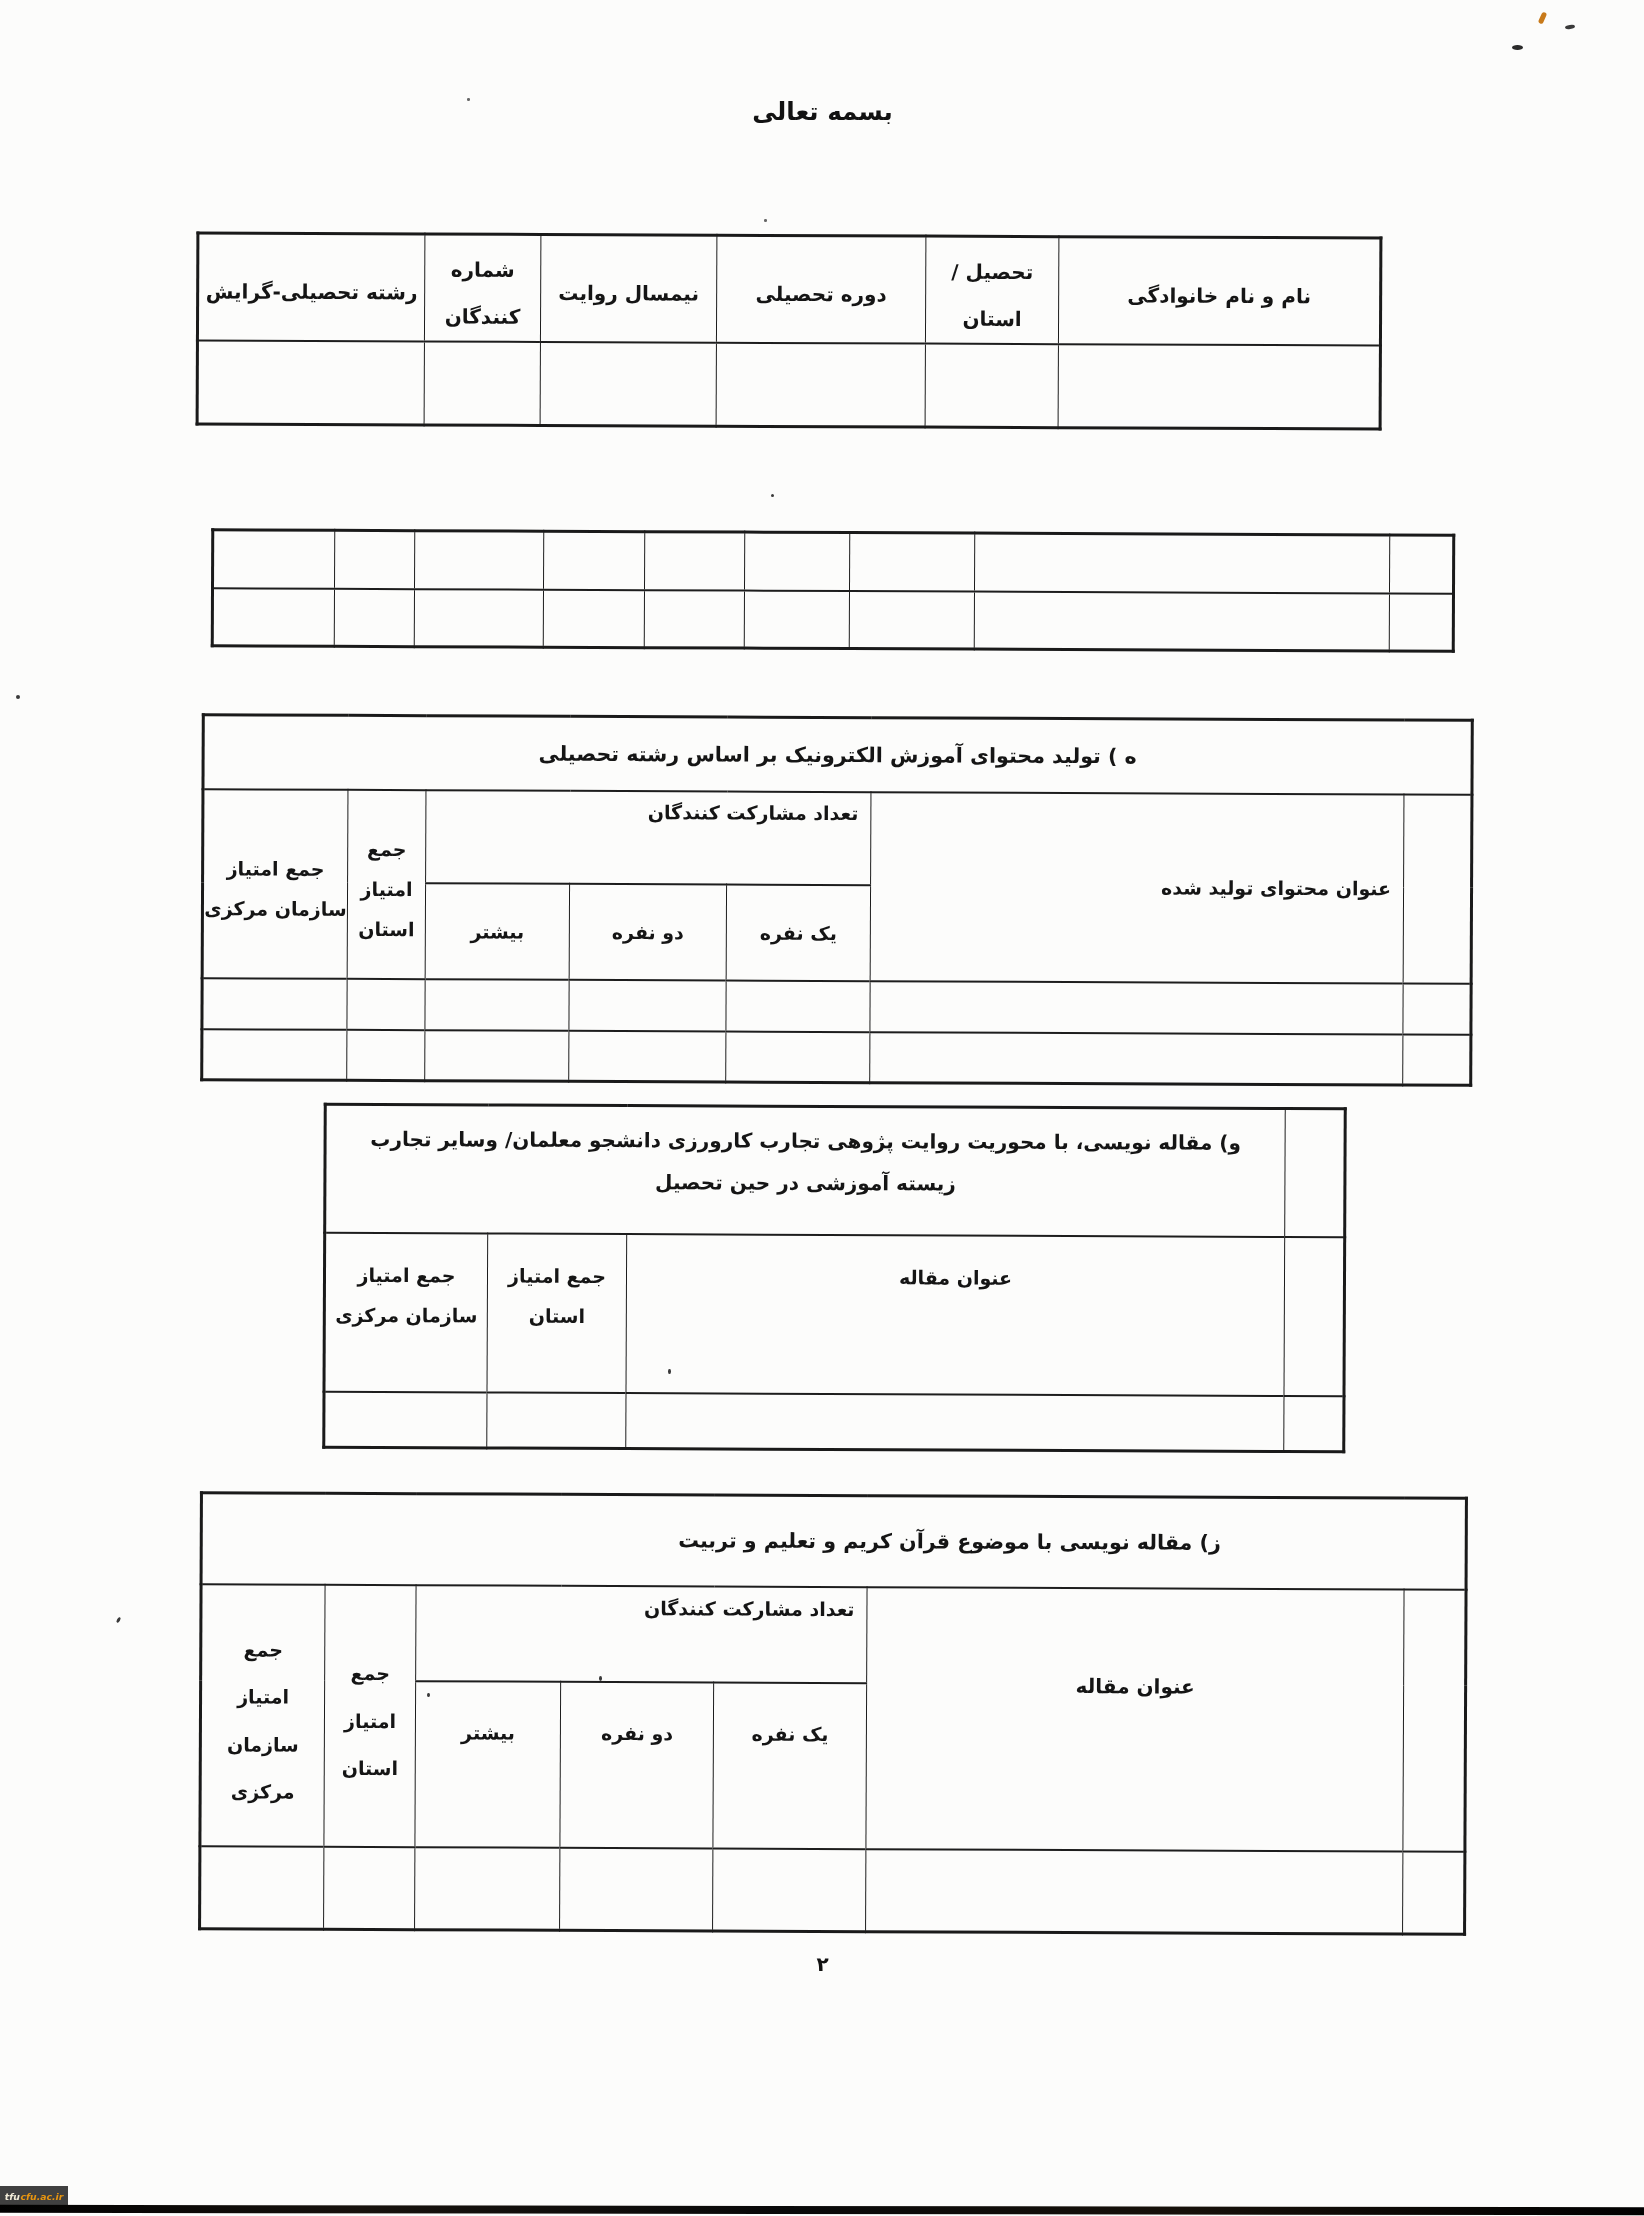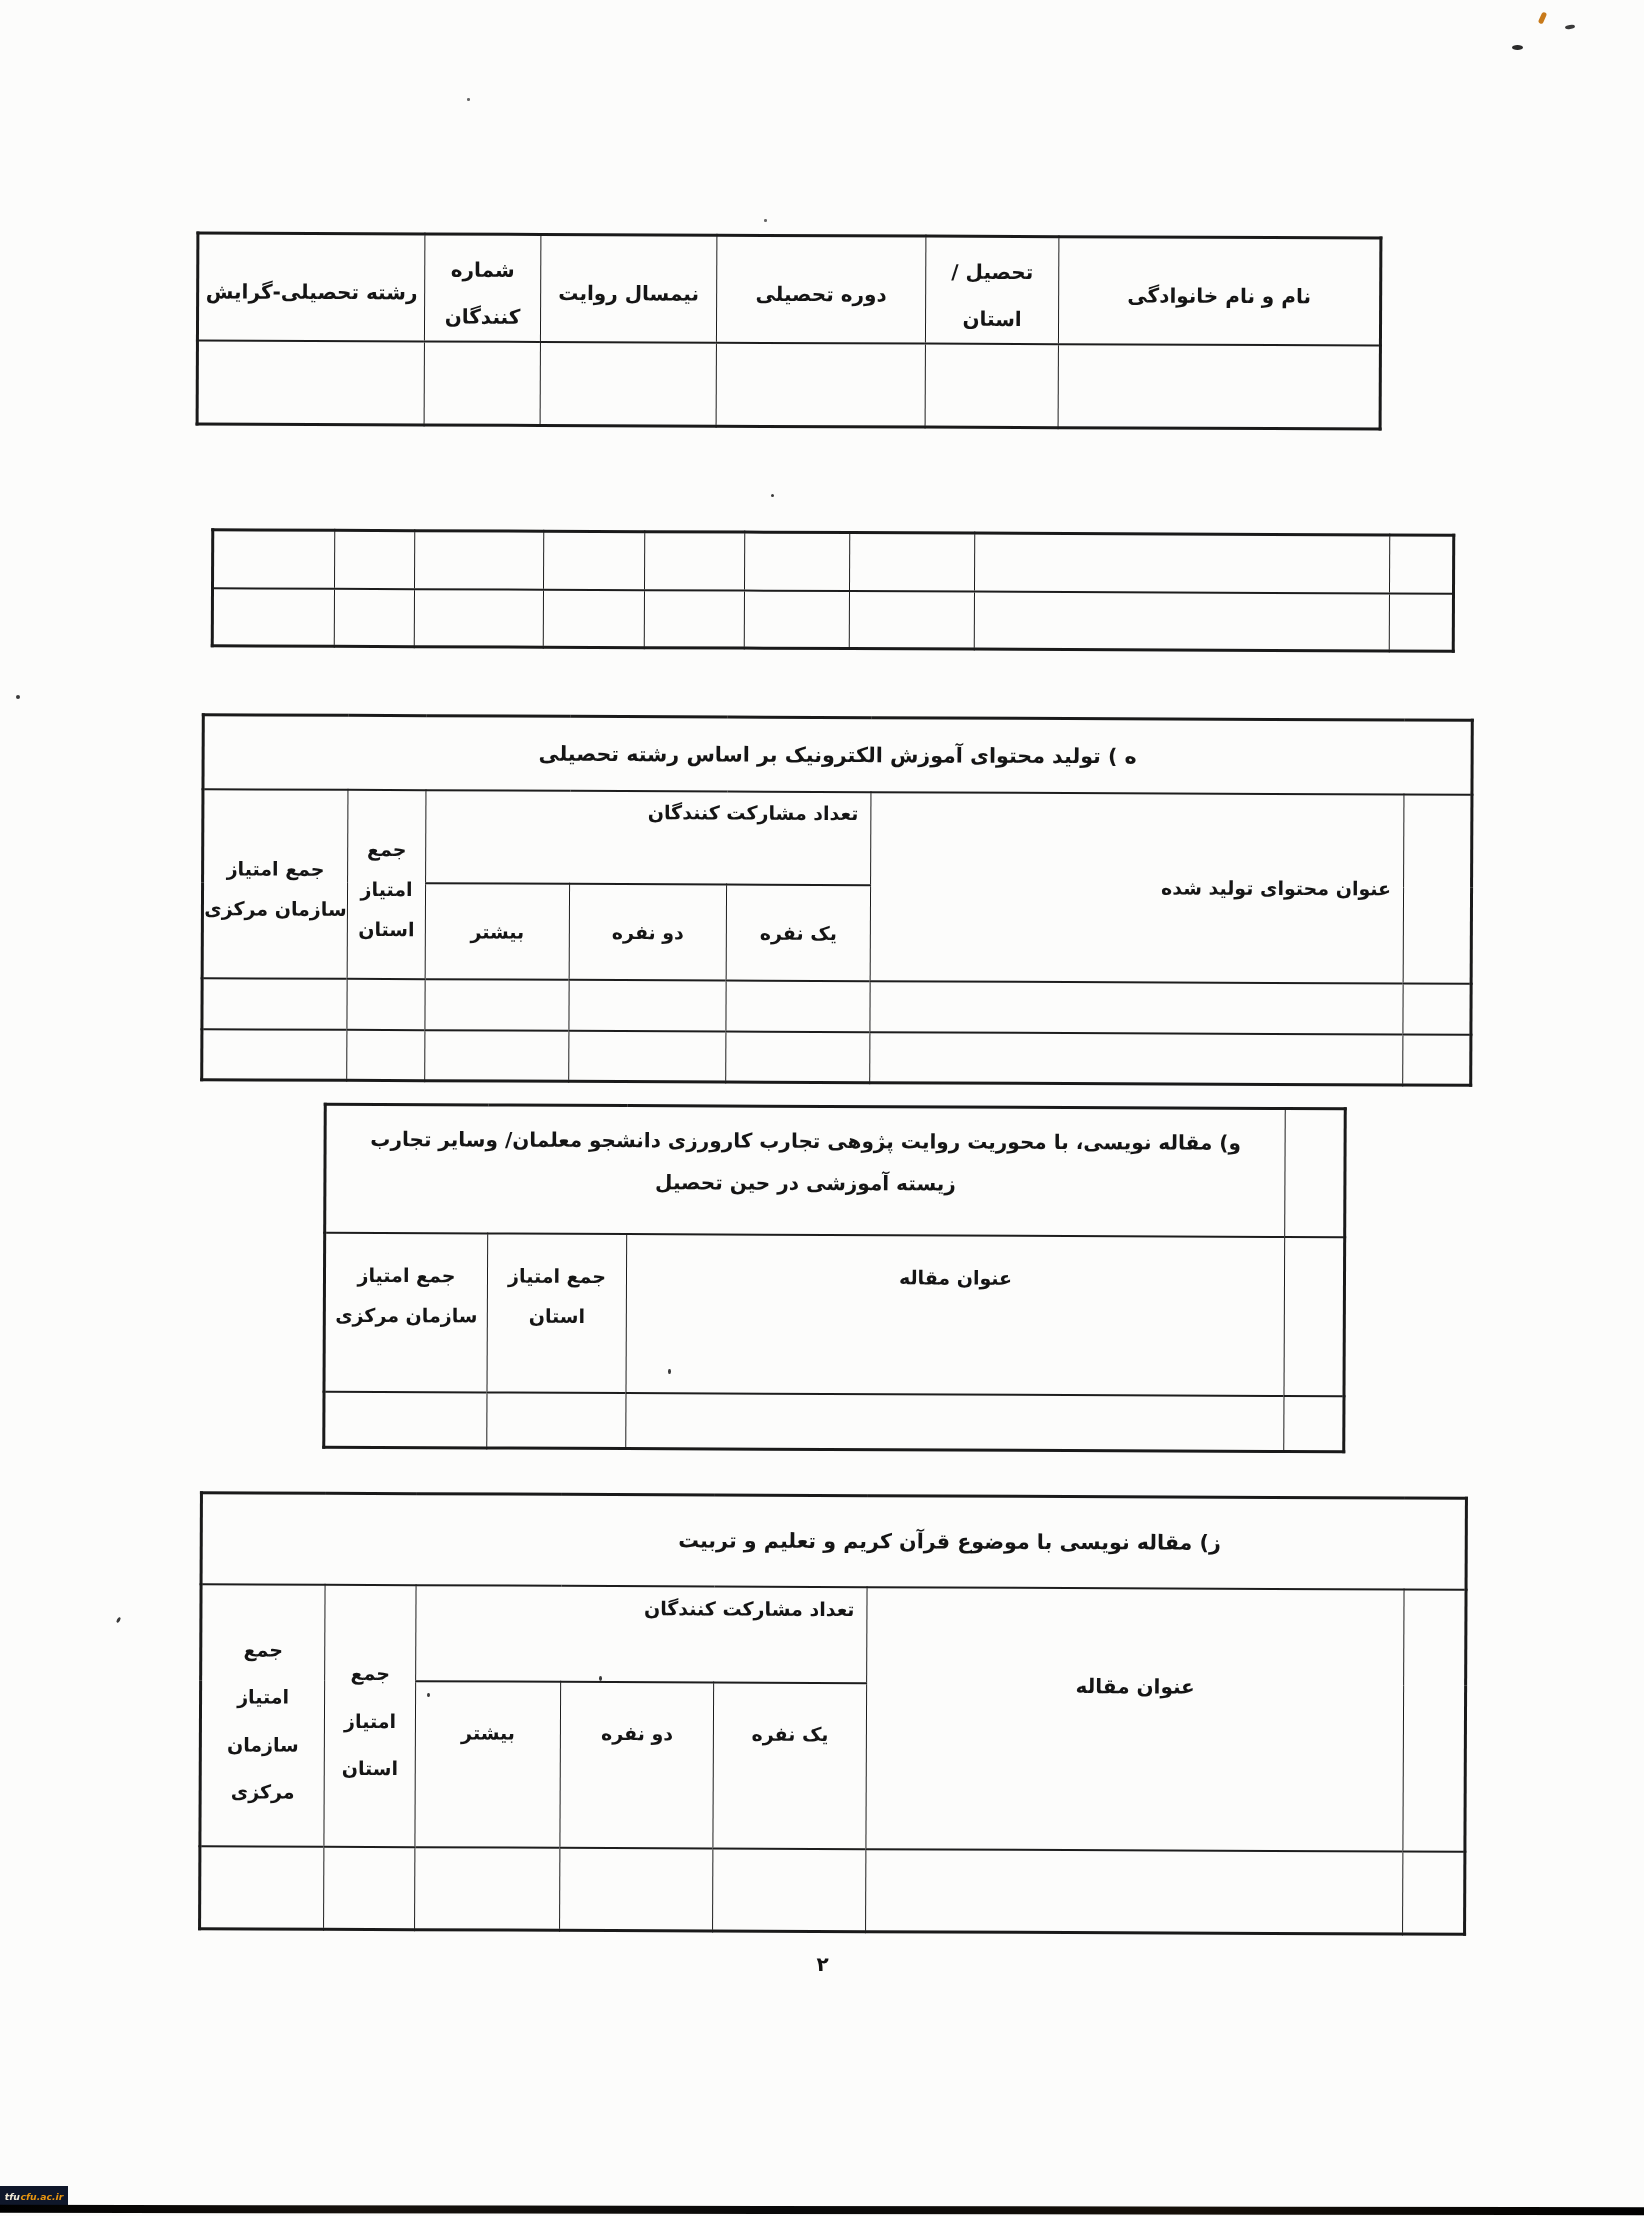--- a/index.html
+++ b/index.html
@@ -80,41 +80,42 @@
   .t5 .score-province { padding-left:6.6px; padding-right:6.6px; }
   .t5 td.data-cell { height:83px; }
 
   
   .page-number {
     position:absolute; top:1952px; left:0; width:1645px;
     text-align:center; font-size:20px; font-weight:bold; color:#111;
   }
   .watermark {
     position:absolute; left:0; top:2186px; height:20.6px; min-width:53px;
-    background:#0f172a; display:flex; align-items:center; padding:0 4.7px;
+    background:#404040; display:flex; align-items:center; padding:0 4.7px;
     direction:ltr; font-style:italic; font-size:9.3px; font-weight:bold;
     font-family:"DejaVu Sans", sans-serif; gap:0.7px;
   }
   .wm-prefix { color:#f2ecd8; }
   .wm-suffix { color:#e8950f; }
   .bottom-strip {
     position:absolute; left:-2.7px; top:2206px; width:1650px; height:8px;
     background:linear-gradient(90deg,#000 0%,#17120d 22%,#090909 48%,#161009 72%,#000 100%);
     transform:rotate(0.08deg);
   }
 
   
   .speck { position:absolute; background:#3a3a3a; border-radius:50%; }
   .speck.orange { background:#c87a1a; }
 </style>
 </head>
 <body>
 
 <div class="page">
 
+  <div class="bismillah">بسمه تعالی</div>
 
   <table class="tbl t1">
     <colgroup>
       <col style="width:322px">
         <col style="width:133px">
         <col style="width:209px">
       <col style="width:176px">
         <col style="width:116px">
         <col style="width:227px">
     </colgroup>

